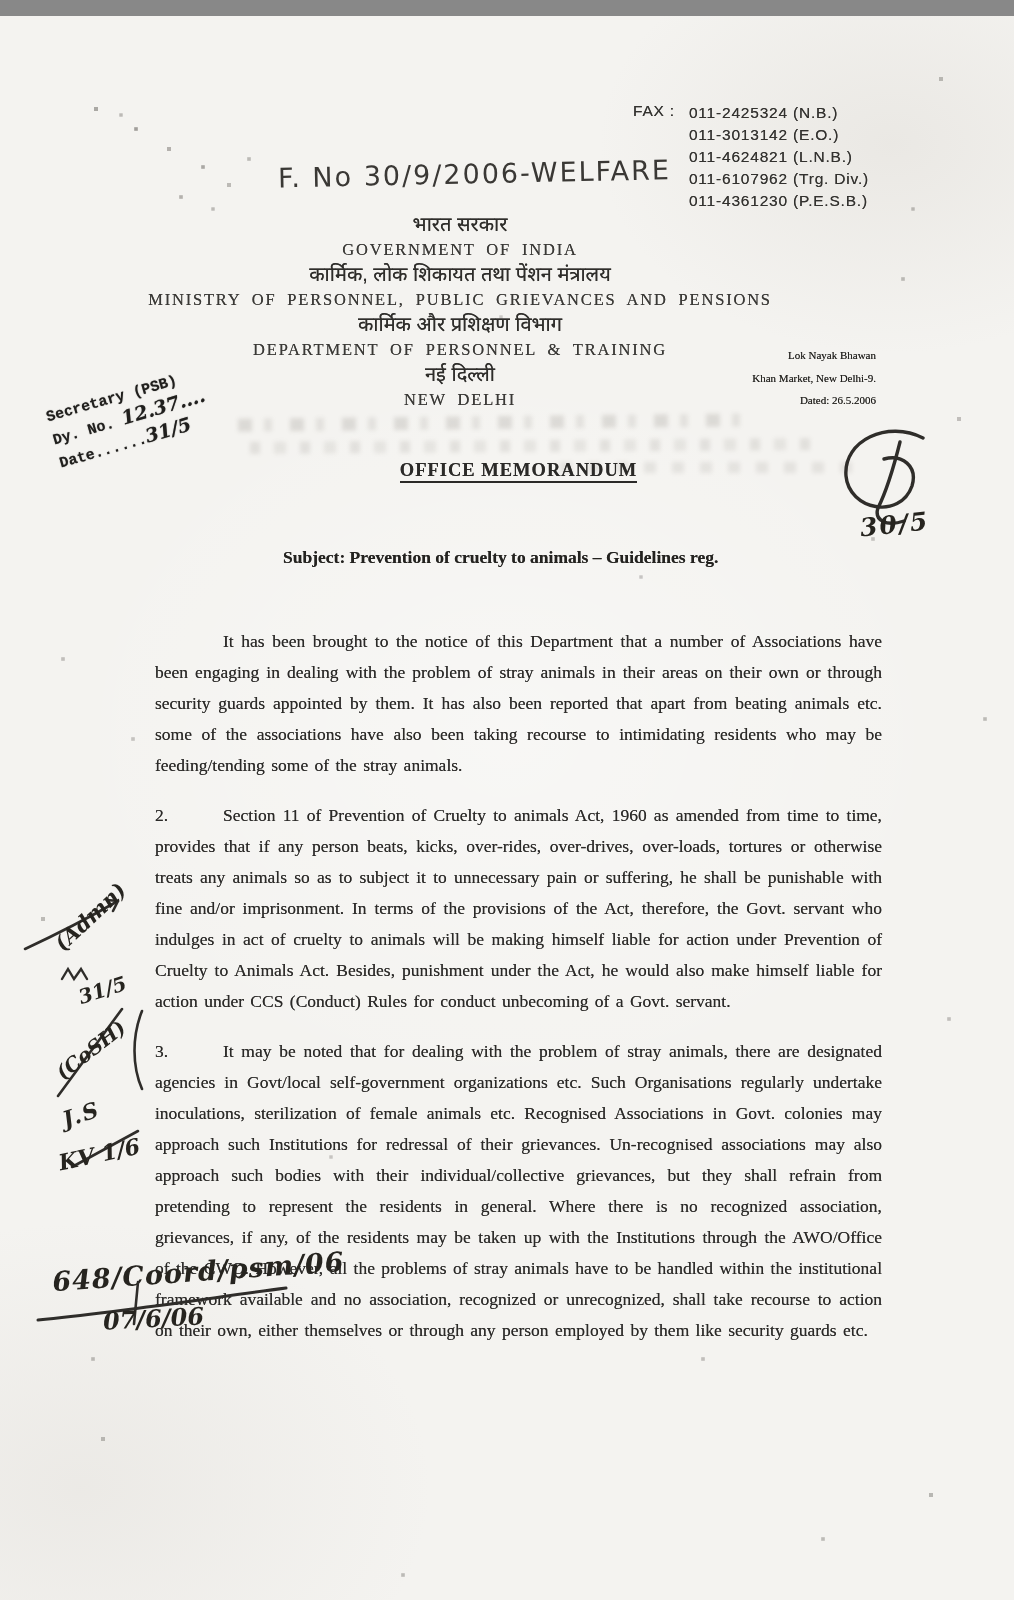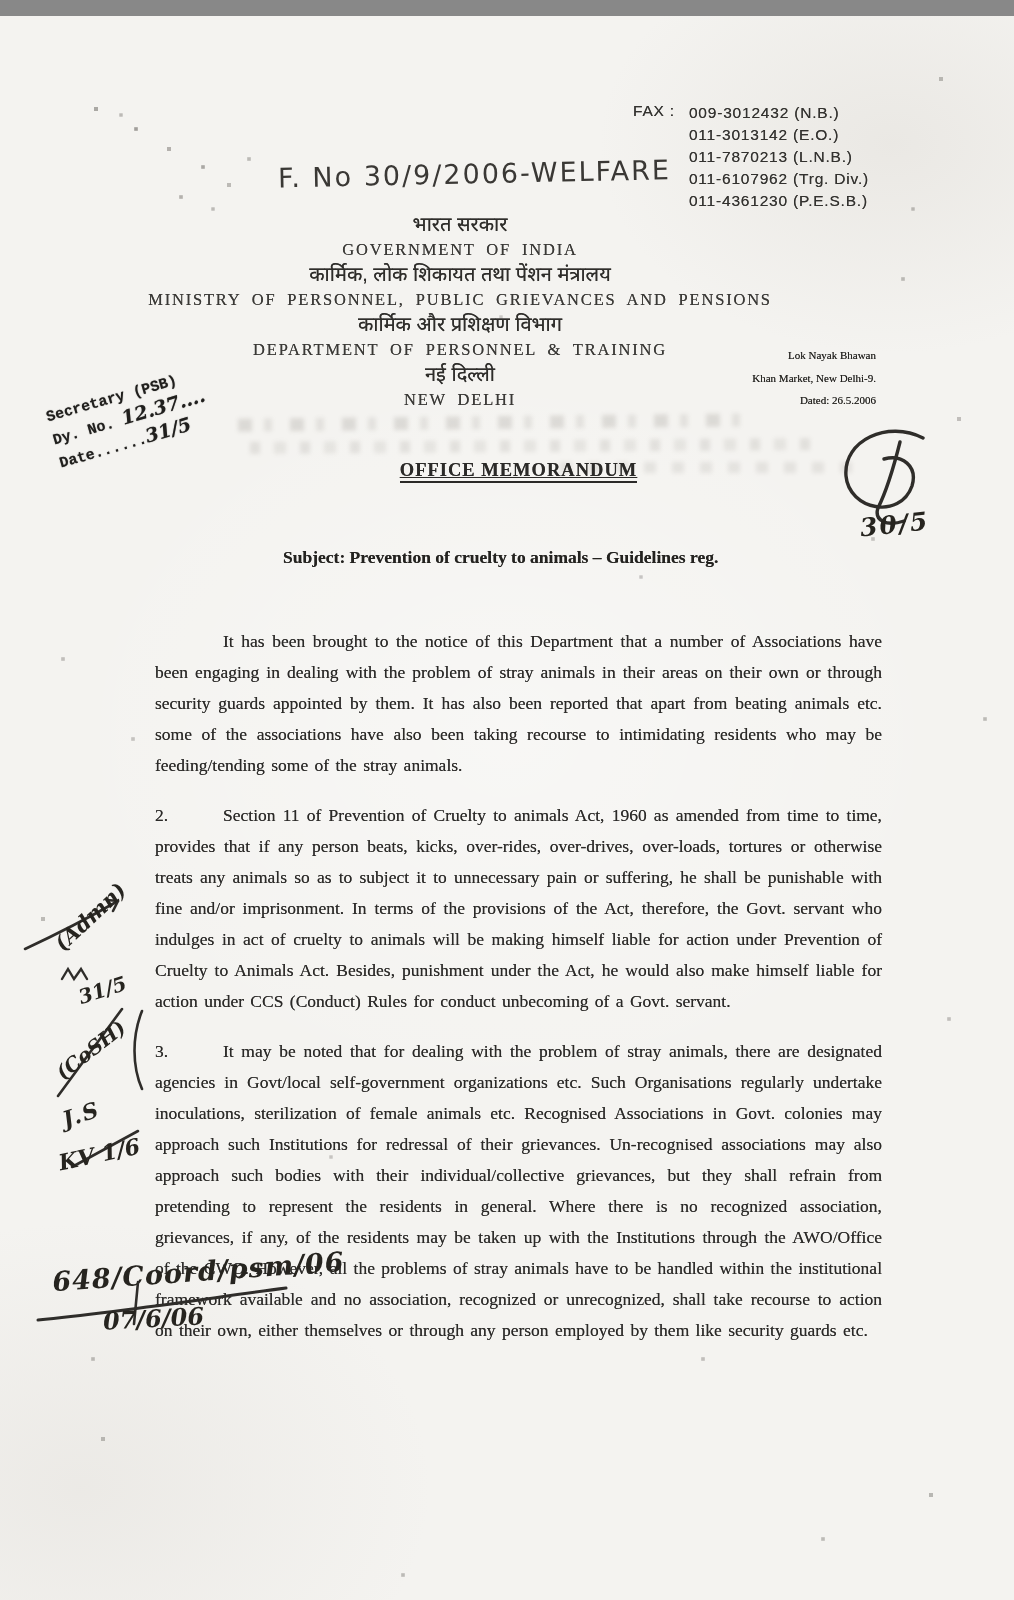--- a/index.html
+++ b/index.html
@@ -42,21 +42,21 @@
 
   
   .stamp { position:absolute; left:44px; top:392px; width:210px;
     transform:rotate(-16deg); transform-origin:left top;
     font-family:"Liberation Mono","DejaVu Sans Mono",monospace;
     font-weight:bold; font-size:15px; color:#201f1d; line-height:21px;
     text-shadow:0 0 1px rgba(32,31,29,.6); }
   .stamp .hv { font-family:"DejaVu Serif",serif; font-style:italic; font-size:19px; font-weight:bold; }
 
   
-  .om-title { position:absolute; left:155px; top:444px; width:727px; text-align:center;text-decoration:underline; }
+  .om-title { position:absolute; left:155px; top:444px; width:727px; text-align:center; }
   .om-title span { font-weight:bold; font-size:18.5px; letter-spacing:1px;
     border-bottom:2px solid #2b2a28; padding-bottom:1px; }
   .subject { position:absolute; left:283px; top:531px; font-weight:bold; font-size:17.5px; color:#23221f; }
 
   
   .memo-body { position:absolute; left:155px; top:610px; width:727px;
     font-size:17.5px; line-height:31px; text-align:justify; word-spacing:2px; color:#2b2a28; }
   .memo-body p { margin:0 0 19px 0; }
   .pnum { display:inline-block; width:68px; }
 
@@ -113,23 +113,23 @@
 <div class="page">
 
   <div class="speckles"></div>
   <div class="smudge smudge-a"></div>
   <div class="smudge smudge-b"></div>
   <div class="smudge smudge-c"></div>
 
   <div class="fax-block typed">
     <span class="fax-label">FAX :</span>
     <div class="fax-lines">
-      <div>009-3012432 (N.B.)</div>
+      <div>011-2425324 (N.B.)</div>
       <div>011-3013142 (E.O.)</div>
-      <div>011-7870213 (L.N.B.)</div>
+      <div>011-4624821 (L.N.B.)</div>
       <div>011-6107962 (Trg. Div.)</div>
       <div>011-4361230 (P.E.S.B.)</div>
     </div>
   </div>
 
   <div class="fno">F. No 30/9/2006-WELFARE</div>
 
   <div class="letterhead typed">
     <div class="lh-hi">भारत सरकार</div>
     <div class="lh-en">GOVERNMENT OF INDIA</div>

